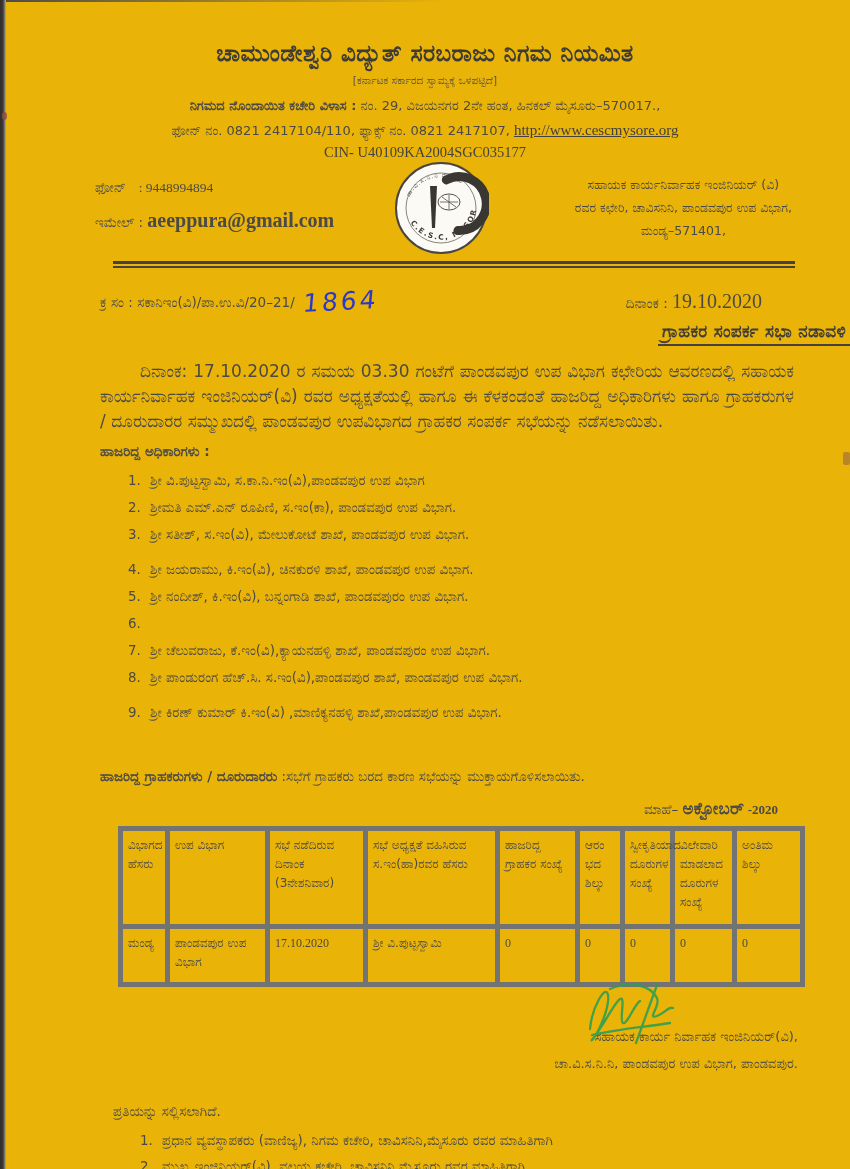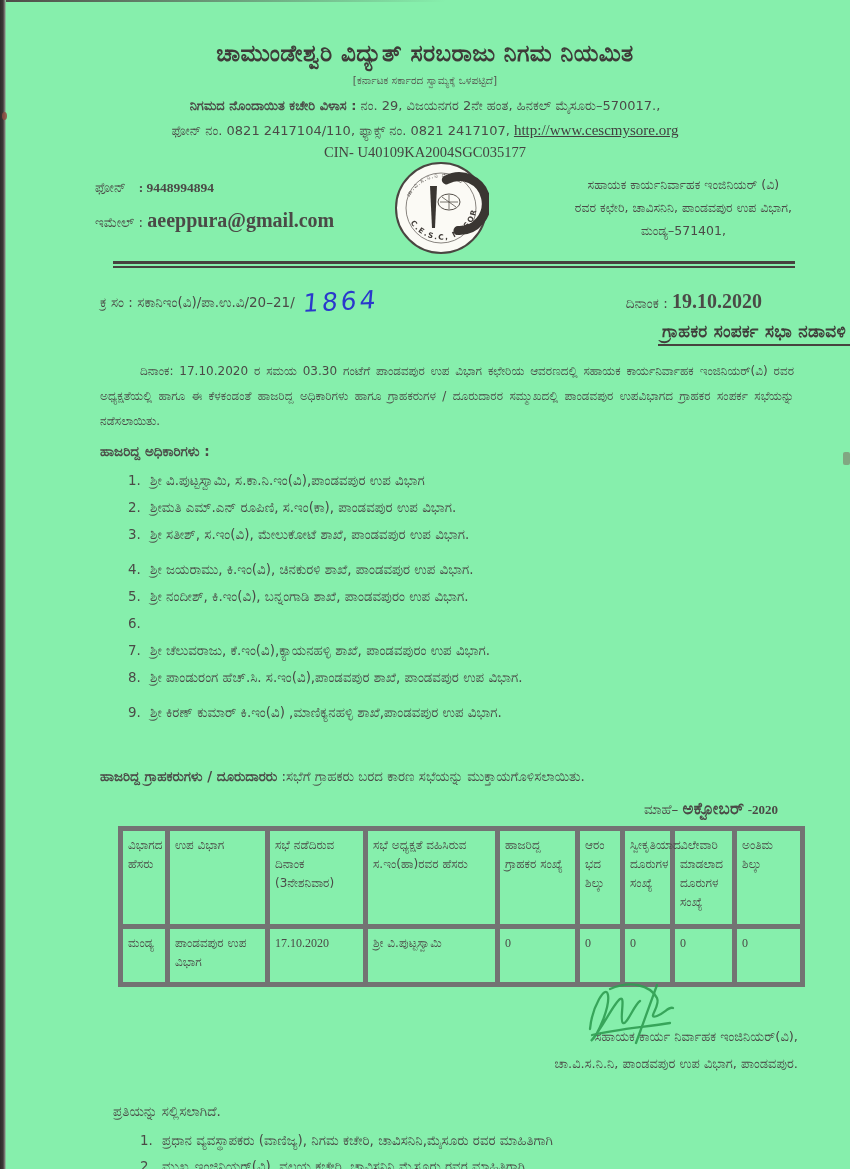--- a/index.html
+++ b/index.html
@@ -1,28 +1,28 @@
 <!DOCTYPE html>
 <html><head>
 <meta charset="utf-8">
 <style>
   * { margin:0; padding:0; box-sizing:border-box; }
   html,body { width:850px; background:#e8e6e1; }
   body { font-family:"DejaVu Sans","Liberation Sans",sans-serif; }
-  .page { position:relative; width:850px; height:1169px; background:#86efac; color:#4b4a47; overflow:hidden; }
+  .page { position:relative; width:850px; height:1169px; background:#eab308; color:#4b4a47; overflow:hidden; }
 
   
   .edge-left { position:absolute; left:0; top:0; width:6px; height:1169px;
     background:linear-gradient(90deg,#2f2c2a 0px,#3d3a38 3px,#8a8682 5px,rgba(160,156,150,0) 6px); }
   .edge-top { position:absolute; left:6px; top:0; width:440px; height:2px;
     background:linear-gradient(90deg,#504c49,rgba(80,76,73,0)); }
   .dot-left { position:absolute; left:2px; top:112px; width:5px; height:8px; background:#8e4f42; border-radius:50%; opacity:.85; }
   .smudge-right { position:absolute; right:0; top:452px; width:7px; height:13px; background:#7c5050; opacity:.45; border-radius:2px; }
 
-  .serif { font-family:"Liberation Serif","DejaVu Serif",serif;font-weight:bold; }
+  .serif { font-family:"Liberation Serif","DejaVu Serif",serif; }
 
   
   .header { text-align:center; padding-top:40px; }
   .org-title { font-size:23px; font-weight:bold; color:#3e3c39; letter-spacing:.4px; }
   .org-sub { font-size:10.5px; margin-top:7px; color:#55534f; }
   .addr { font-size:13px; margin-top:11px; }
   .addr b { font-weight:bold; }
   .phoneline { font-size:13px; margin-top:8px; }
   .phoneline .url { font-family:"Liberation Serif","DejaVu Serif",serif; font-size:15px; text-decoration:underline; color:#434140; }
   .cin { font-family:"Liberation Serif","DejaVu Serif",serif; font-size:14.5px; margin-top:5px; color:#454340; }
@@ -40,21 +40,21 @@
   
   .ref-row { display:flex; justify-content:space-between; margin:16px 88px 0 100px; font-size:13.5px; align-items:flex-end; }
   .ref-left { white-space:nowrap; }
   .ref-hand { display:inline-block; color:#2a38cc; font-size:25px; letter-spacing:3px; transform:rotate(-3deg) skewX(-8deg); margin-left:8px; position:relative; top:3px; }
   .ref-date { font-size:13.5px; }
   .ref-date .serif { font-size:20px; }
 
   .doc-title-wrap { text-align:right; margin-top:8px; }
   .doc-title { display:inline-block; font-size:17px; font-weight:bold; color:#403e3b; border-bottom:2px solid #47423f; padding:0 4px 3px 4px; letter-spacing:.3px; }
 
-  .body-para { margin:13px 56px 0 100px; font-size:12px; line-height:25px; text-align:justify; text-indent:40px; }
+  .body-para { margin:13px 56px 0 100px; font-size:17px; line-height:25px; text-align:justify; text-indent:40px; }
 
   .officers-heading { margin:9px 0 0 100px; font-size:13.5px; font-weight:bold; }
   .num-list { margin-top:12px; }
   .num-item { display:flex; margin:0 0 10px 128px; font-size:13.4px; line-height:17px; }
   .num-item .no { width:22px; flex:none; }
   .gap-before { margin-top:18px; }
 
   .customers-line { margin:48px 56px 0 100px; font-size:13.4px; }
   .customers-line b { font-weight:bold; }
 

